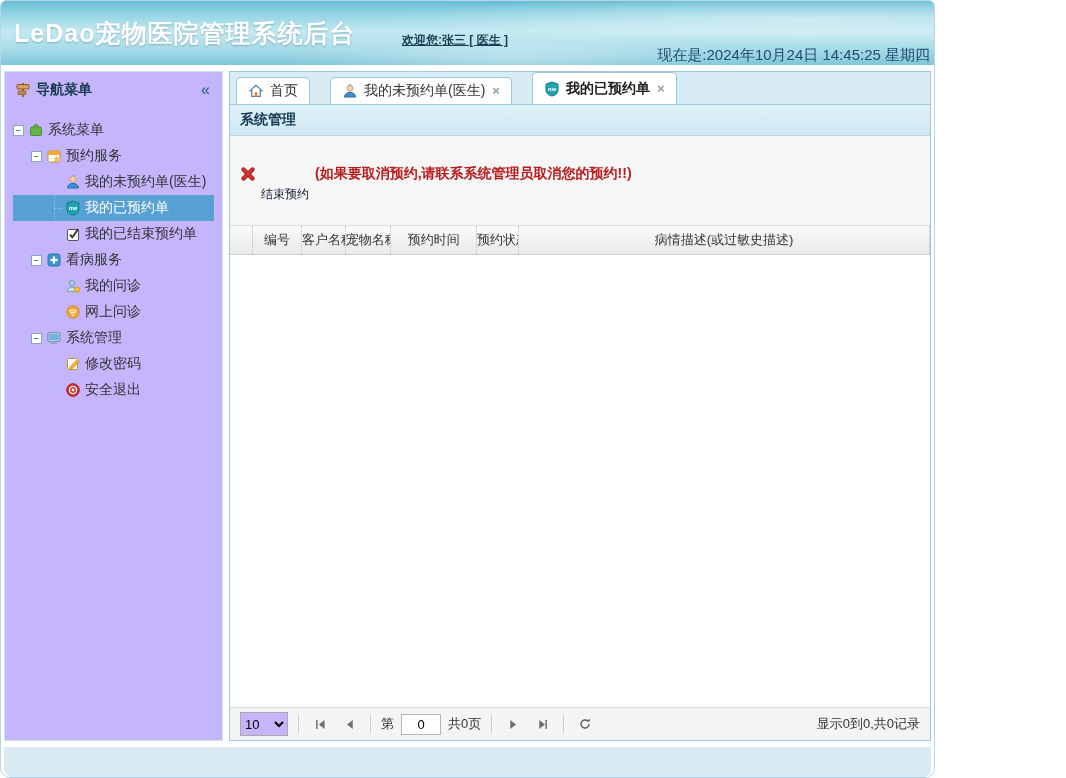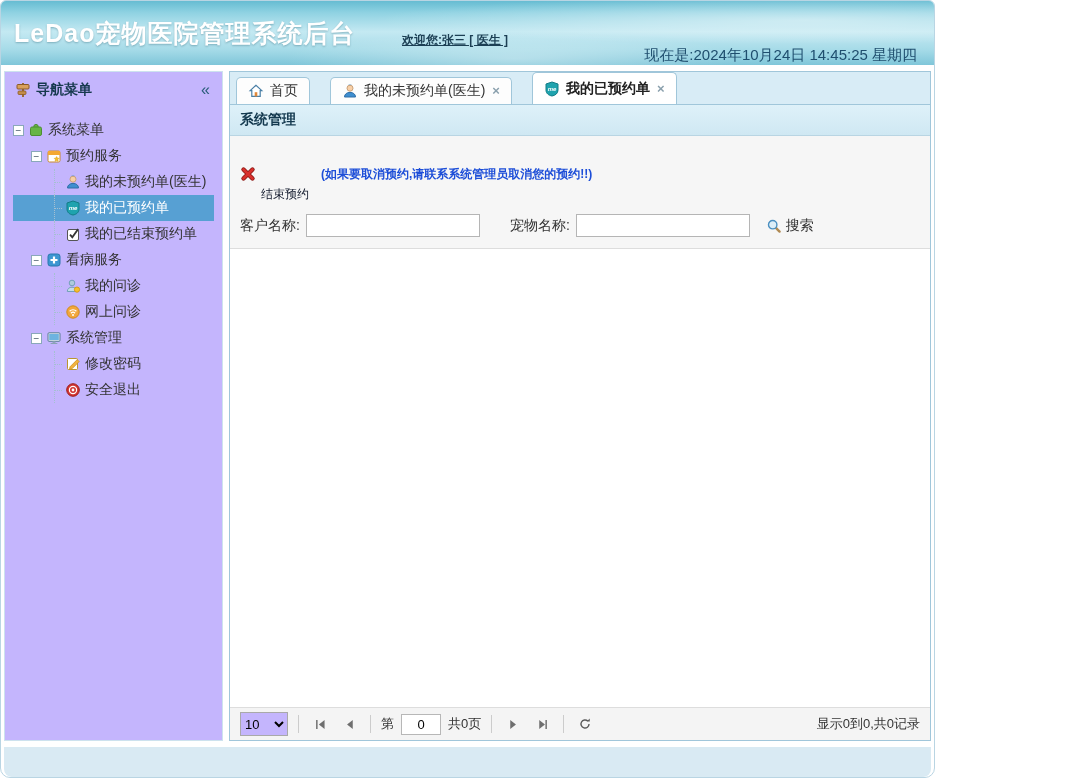--- a/index.html
+++ b/index.html
@@ -8,21 +8,21 @@
 
   
   .app-header { position:relative; height:64px;
     background:
       radial-gradient(ellipse at 86% 30%, rgba(255,255,255,.45), transparent 38%),
       radial-gradient(ellipse at 55% 90%, rgba(255,255,255,.35), transparent 32%),
       linear-gradient(180deg,#66bcd2 0%, #8fd2e2 18%, #c4e9f2 48%, #a6dbe8 76%, #7fc6d9 100%);
   }
   .app-title { position:absolute; left:13px; top:16px; color:#fff; font-size:25px; font-weight:600; letter-spacing:1px; text-shadow:0 1px 2px rgba(0,60,80,.3); }
   .welcome { position:absolute; left:401px; top:30px; width:118px; font-size:12px; font-weight:bold; color:#1c3f54; line-height:19px;text-decoration:underline; }
-  .datetime { position:absolute; right:17px; top:45px; font-size:15px; color:#1f4e6e; }
+  .datetime { position:absolute; right:4px; top:45px; font-size:15px; color:#1f4e6e; }
 
   
   .content-row { display:flex; height:678px; padding:6px 3px 2px; gap:6px; }
 
   
   .sidebar { width:219px; background:#c4b5fd; border:1px solid #cde2ee; display:flex; flex-direction:column; }
   .sidebar-header { display:flex; align-items:center; gap:5px; padding:9px 10px 8px; }
   .sidebar-title { font-size:14px; font-weight:bold; color:#16394e; flex:1; }
   .collapse-btn { font-size:16px; color:#2a5d7a; cursor:pointer; line-height:12px; padding-right:2px; }
   .tree { padding:10px 8px 0; }
@@ -44,21 +44,21 @@
   .tab { display:inline-flex; align-items:center; gap:6px; background:#fdfdfd; border:1px solid #a0c6da; border-bottom:none; border-radius:5px 5px 0 0; padding:0 11px; height:27px; font-size:14px; color:#333; cursor:pointer; }
   .tab.active { height:32px; font-weight:bold; color:#222; background:#fff; }
   .tab .close { color:#8aa0ad; font-size:13px; font-weight:bold; margin-left:1px; cursor:pointer; line-height:10px; }
 
   .panel { flex:1; border:1px solid #a0c6da; border-top:none; display:flex; flex-direction:column; min-height:0; }
   .panel-header { background:linear-gradient(#def1f9,#cfe8f3); border-bottom:1px solid #b9d5e3; padding:6px 10px; font-size:14px; font-weight:bold; color:#14394f; }
 
   .toolbar { background:#f6f6f6; border-bottom:1px solid #ddd; padding:9px 10px 11px; }
   .tb-row1 { display:flex; align-items:center; gap:6px; margin-bottom:11px; }
   .end-label { font-size:12px; color:#0f172a;margin-top:41px; }
-  .warning { font-size:12px; font-weight:bold; color:#1d4ed8; margin-left:6px; }
+  .warning { font-size:14px; font-weight:bold; color:#b91c1c; }
   .tb-row2 { display:flex; align-items:center; gap:6px; font-size:14px; color:#333; }
   .tb-row2 input[type=text] { width:174px; height:23px; border:1px solid #b5b5b5; padding:2px 5px; font-size:13px; background:#fff; }
   .gap-lg { width:18px; }
   .search-btn { display:inline-flex; align-items:center; gap:4px; margin-left:10px; cursor:pointer; }
 
   
   .grid-header { display:flex; background:linear-gradient(#fafafa,#e9e9e9); border-bottom:1px solid #ccc; height:29px; font-size:13px; color:#333; }
   .gh-cell { border-right:1px dotted #bbb; text-align:center; line-height:28px; overflow:hidden; white-space:nowrap; }
   .gh-c0{width:26px;} .gh-c1{width:56px;} .gh-c2{width:50px;} .gh-c3{width:52px;} .gh-c4{width:98px;} .gh-c5{width:48px;} .gh-c6{width:470px;} .gh-c7{flex:1; border-right:none;}
   .grid-body { flex:1; background:#fff; }
@@ -278,38 +278,32 @@
               <span class="ticon">
                 <svg width="16" height="16" viewBox="0 0 16 16">
                     <path d="M3.5 3.5L12.5 12.5M12.5 3.5L3.5 12.5" stroke="#8e1a16" stroke-width="4.4" stroke-linecap="round"></path>
                     <path d="M3.5 3.5L12.5 12.5M12.5 3.5L3.5 12.5" stroke="#d9302c" stroke-width="2.6" stroke-linecap="round"></path>
                   </svg>
               </span>
               <span class="end-label">结束预约</span>
             </span>
             <span class="warning">(如果要取消预约,请联系系统管理员取消您的预约!!)</span>
           </div>
-          <div class="tb-row2">
-            <span>客户名称:</span>
-            <input type="text" value="" style="">
-            <span class="gap-lg"></span>
-            <span>宠物名称:</span>
-            <input type="text" value="" style="">
-            <span class="search-btn">
-              <span class="ticon">
-                <svg width="16" height="16" viewBox="0 0 16 16">
-                    <line x1="9.9" y1="9.9" x2="13.6" y2="13.6" stroke="#b08a52" stroke-width="2.4" stroke-linecap="round"></line>
-                    <circle cx="6.7" cy="6.7" r="4.2" fill="#dceef8" stroke="#4a8fc0" stroke-width="1.4"></circle>
-                  </svg>
-              </span>
-              <span>搜索</span>
-            </span>
-          </div>
-        </div>
-
+        </div>
+
+        <div class="grid-header">
+          <div class="gh-cell gh-c0"></div>
+          <div class="gh-cell gh-c1">编号</div>
+          <div class="gh-cell gh-c2">客户名称</div>
+          <div class="gh-cell gh-c3">宠物名称</div>
+          <div class="gh-cell gh-c4">预约时间</div>
+          <div class="gh-cell gh-c5">预约状态</div>
+          <div class="gh-cell gh-c6">病情描述(或过敏史描述)</div>
+          <div class="gh-cell gh-c7"></div>
+        </div>
         <div class="grid-body"></div>
 
         <div class="pager">
           <select>
             <option selected="">10</option>
           </select>
           <span class="psep"></span>
           <span class="pbtn">
             <svg width="13" height="13" viewBox="0 0 16 16">
                 <path d="M3.5 2.5v11" stroke="#6e6e6e" stroke-width="1.8"></path>

